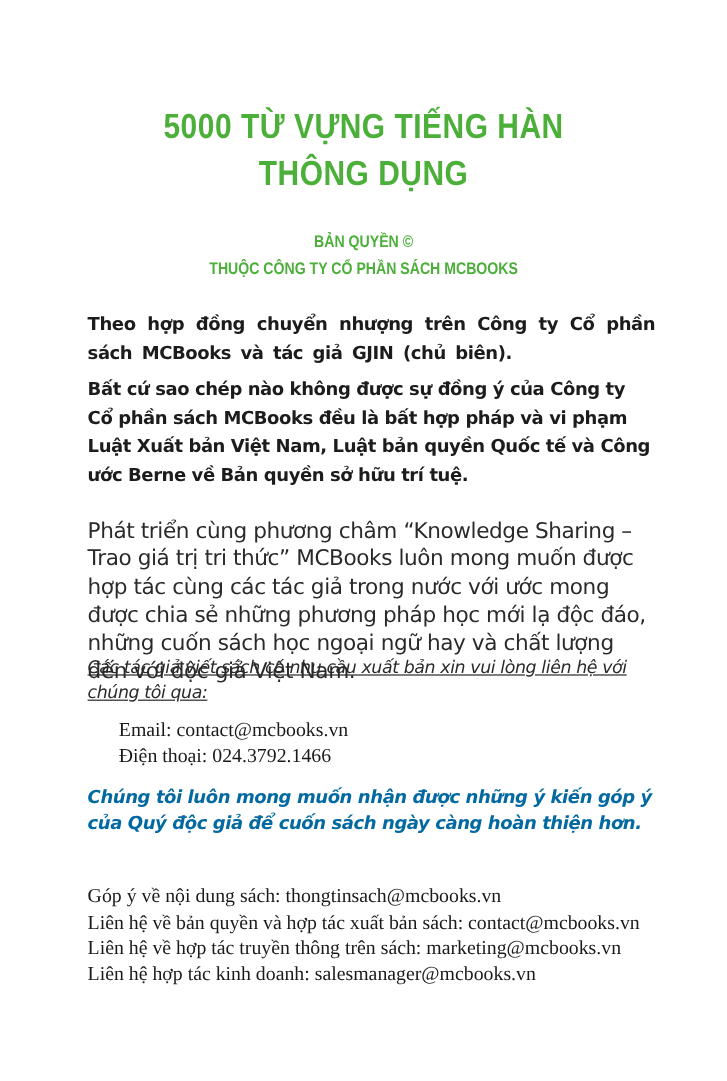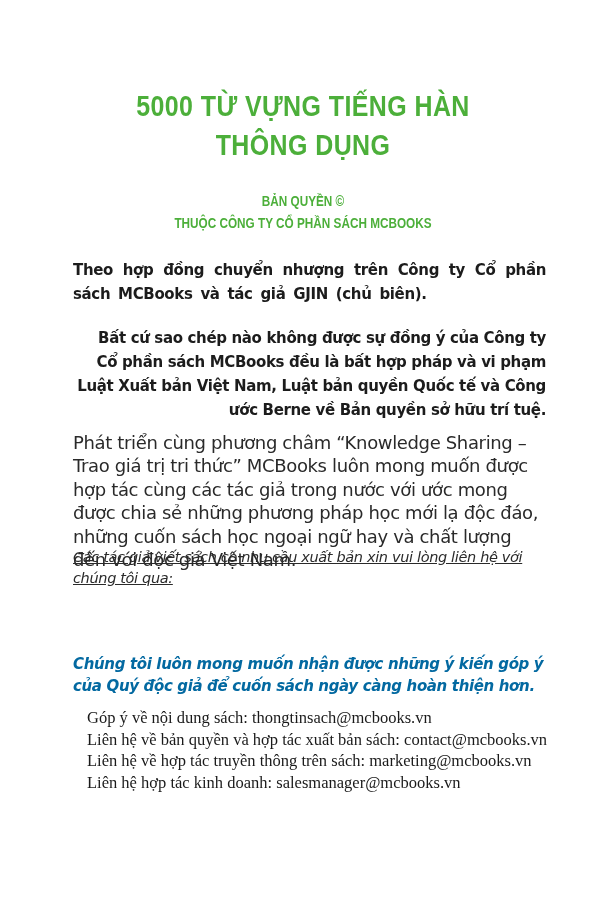--- a/index.html
+++ b/index.html
@@ -58,21 +58,21 @@
     }
     .bold-para {
       font-weight: bold;
       font-size: 15px;
       line-height: 24px;
       letter-spacing: -0.35px;
       color: #1c1c1c;
     }
     .justify { text-align: justify; text-align-last: left; }
     #p-contract { top: 258px; word-spacing: 3px; }
-    #p-copyright { top: 326px; text-align: right; }
+    #p-copyright { top: 312px; }
     .regular-para {
       font-weight: normal;
       font-size: 18px;
       line-height: 23.4px;
       letter-spacing: -0.35px;
       color: #2a2a2a;
     }
     #p-mission { top: 431px; }
     .italic-para {
       font-style: italic;
@@ -92,21 +92,21 @@
     #contact-block { top: 597px; left: 99px; }
     .bold-italic {
       font-weight: bold;
       font-style: italic;
       font-size: 15px;
       line-height: 22px;
       letter-spacing: -0.35px;
       color: #0369a1;
     }
     #p-feedback { top: 653px; }
-    #contacts-list { top: 707px; left: 73px; width: 520px; margin-left: 14px; }
+    #contacts-list { top: 736px; left: 73px; width: 520px; }
     #contacts-list .serif-line { line-height: 21.5px; }
   </style>
 </head>
 <body>
 
 <div class="page">
 
   <div class="title l1">5000 TỪ VỰNG TIẾNG HÀN</div>
   <div class="title l2">THÔNG DỤNG</div>
 
@@ -114,20 +114,24 @@
   <div class="copyright l2">THUỘC CÔNG TY CỔ PHẦN SÁCH MCBOOKS</div>
 
   <div id="p-contract" class="block bold-para justify">Theo hợp đồng chuyển nhượng trên Công ty Cổ phần sách MCBooks và tác giả GJIN (chủ biên).</div>
 
   <div id="p-copyright" class="block bold-para">Bất cứ sao chép nào không được sự đồng ý của Công ty Cổ phần sách MCBooks đều là bất hợp pháp và vi phạm Luật Xuất bản Việt Nam, Luật bản quyền Quốc tế và Công ước Berne về Bản quyền sở hữu trí tuệ.</div>
 
   <div id="p-mission" class="block regular-para">Phát triển cùng phương châm “Knowledge Sharing – Trao giá trị tri thức” MCBooks luôn mong muốn được hợp tác cùng các tác giả trong nước với ước mong được chia sẻ những phương pháp học mới lạ độc đáo, những cuốn sách học ngoại ngữ hay và chất lượng đến với độc giả Việt Nam.</div>
 
   <div id="p-authors" class="block italic-para">Các tác giả viết sách có nhu cầu xuất bản xin vui lòng liên hệ với chúng tôi qua:</div>
 
+  <div id="contact-block" class="block">
+    <div class="serif-line">Email: contact@mcbooks.vn</div>
+    <div class="serif-line">Điện thoại: 024.3792.1466</div>
+  </div>
 
   <div id="p-feedback" class="block bold-italic">Chúng tôi luôn mong muốn nhận được những ý kiến góp ý của Quý độc giả để cuốn sách ngày càng hoàn thiện hơn.</div>
 
   <div id="contacts-list" class="block">
     <div class="serif-line">Góp ý về nội dung sách: thongtinsach@mcbooks.vn</div>
     <div class="serif-line">Liên hệ về bản quyền và hợp tác xuất bản sách: contact@mcbooks.vn</div>
     <div class="serif-line">Liên hệ về hợp tác truyền thông trên sách: marketing@mcbooks.vn</div>
     <div class="serif-line">Liên hệ hợp tác kinh doanh: salesmanager@mcbooks.vn</div>
   </div>
 

